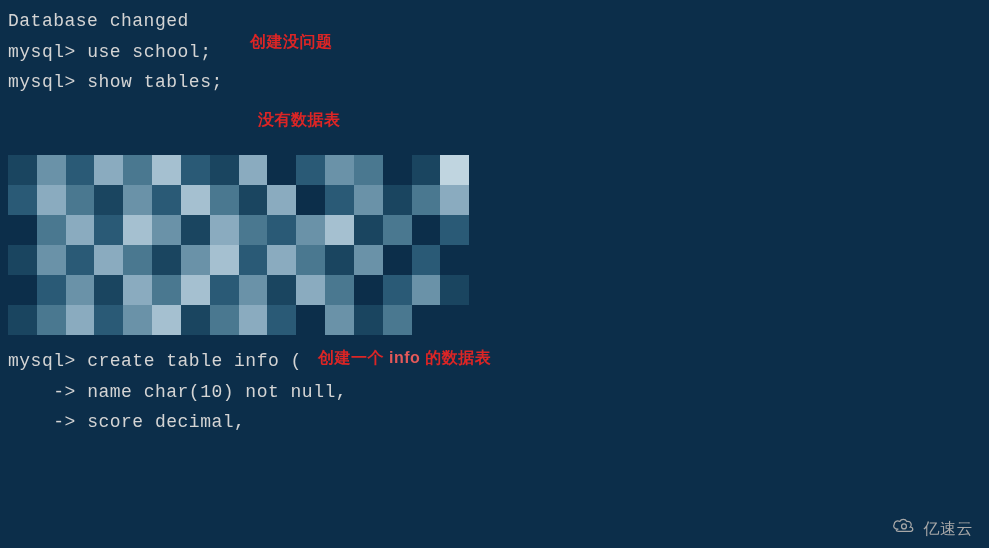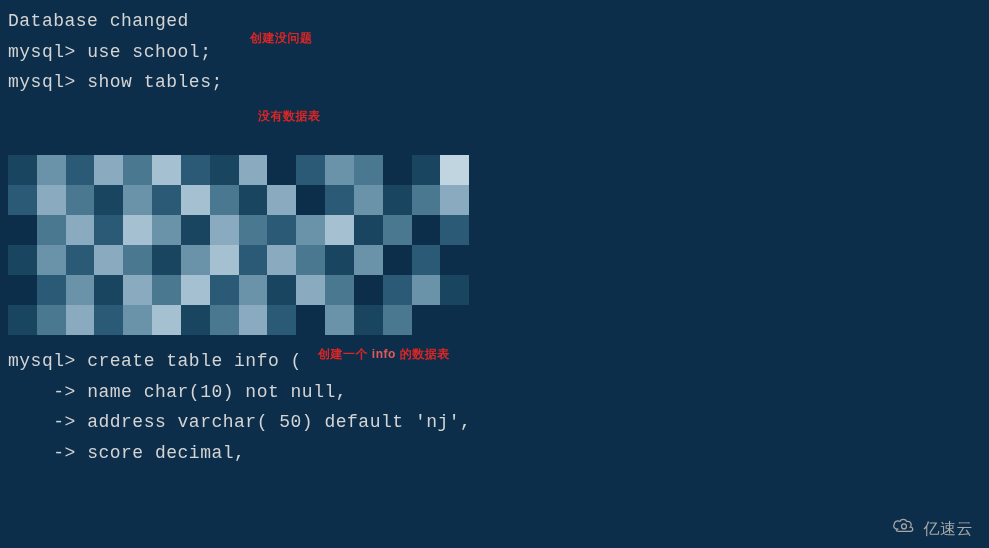--- a/index.html
+++ b/index.html
@@ -24,21 +24,21 @@
     }
     .line {
       white-space: pre;
       min-height: 30px;
     }
     .annotation {
       color: #dc2525;
       font-weight: bold;
       font-family: "SimSun", "Microsoft YaHei", sans-serif;
       position: absolute;
-      font-size: 12px;
+      font-size: 16px;
     }
     .blur-block {
       position: absolute;
       left: 8px;
       top: 155px;
       width: 490px;
       height: 178px;
     }
     .blur-row {
       display: flex;
@@ -192,21 +192,20 @@
       <div class="px" style="background: rgb(74, 120, 144);"></div>
       <div class="px" style="background: rgb(12, 46, 74);"></div>
       <div class="px" style="background: rgb(12, 46, 74);"></div>
       <div class="px" style="background: rgb(12, 46, 74);"></div>
     </div>
   </div>
 
 <div class="terminal" style="position:absolute; top:340px; left:0; right:0;">
   <div class="line"><span>mysql&gt; </span><span>create table info (</span></div>
   <div class="line"><span>    -&gt; </span><span>name char(10) not null,</span></div>
-  <div class="line"><span>    -&gt; </span><span>address varchar( 50) default 'nj',</span></div>
   <div class="line"><span>    -&gt; </span><span>score decimal,</span></div>
 </div>
 
 <div class="annotation" style="left:318px; top:344px;">
   <span>创建一个 </span><span class="info-text">info</span><span> 的数据表</span>
 </div>
 
 <div class="watermark">
   <span>
     <svg viewBox="0 0 40 24" fill="none" stroke="#a8a8a8" stroke-width="1.8">

